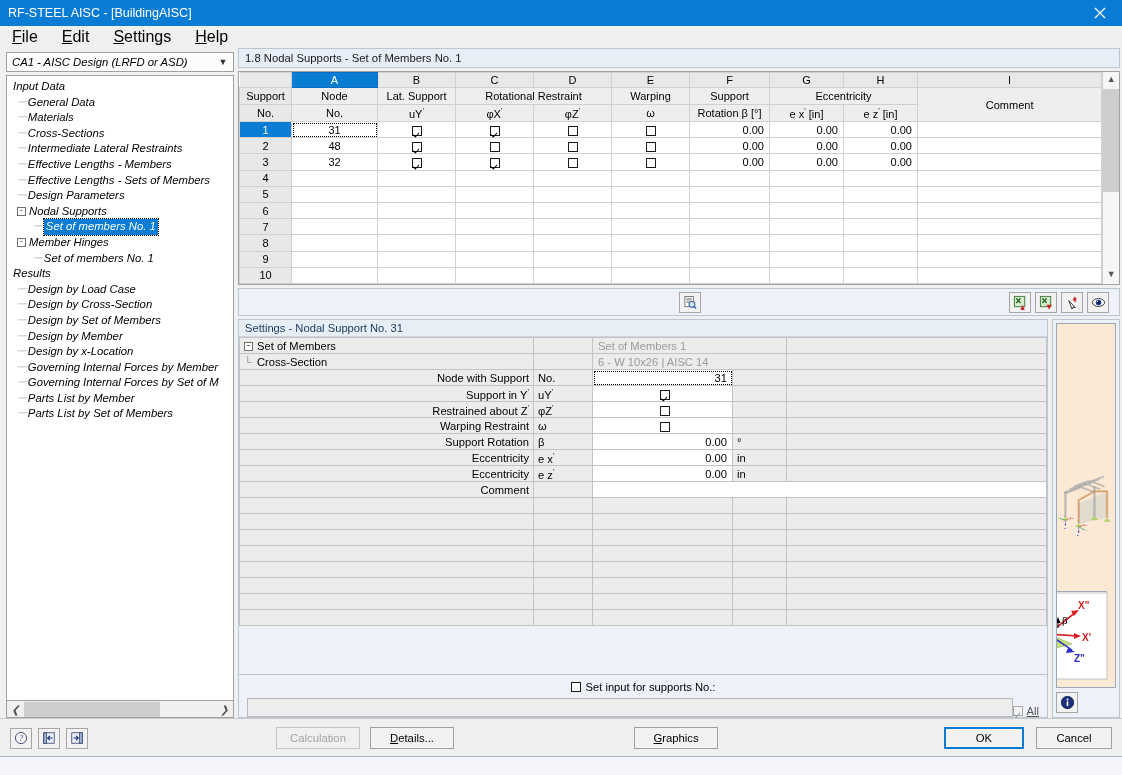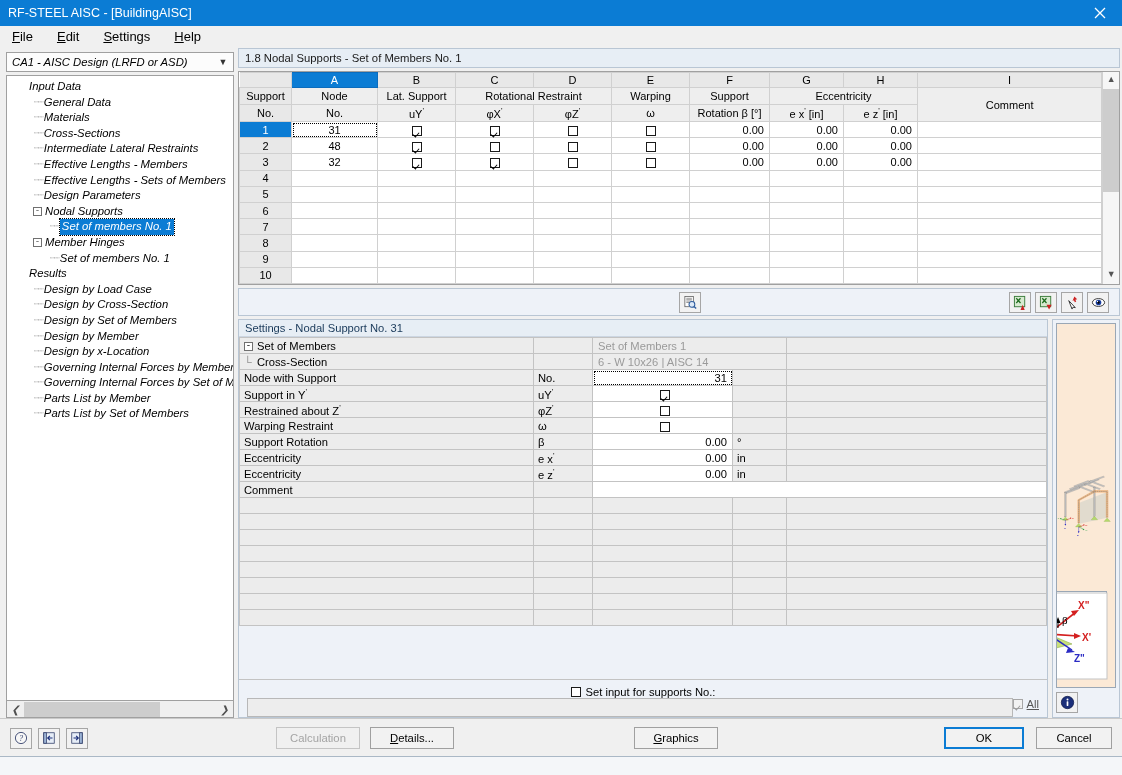--- a/index.html
+++ b/index.html
@@ -20,21 +20,21 @@
     padding-left:8px; font-size:12.5px;
   }
   .titlebar .t { flex:1; }
   .closebtn {
     width:44px; height:26px; display:flex; align-items:center; justify-content:center;
     color:#fff; font-size:15px;
   }
   
   .menubar {
     height:22px; background:#f0f0f0; display:flex; align-items:center;
-    padding-left:8px; gap:16px; font-size:13px;
+    padding-left:8px; gap:16px; font-size:16px;
     border-bottom:1px solid #f0f0f0;
   }
   .menubar span u { text-decoration:underline; }
   .menu-item { padding:2px 4px; }
   
   .main {
     position:absolute; top:48px; left:0; right:0; bottom:57px;
     display:flex;
   }
   .leftpane {
@@ -48,21 +48,21 @@
   }
   .combo .lbl { flex:1; white-space:nowrap; overflow:hidden; }
   .combo .arr { width:16px; text-align:center; color:#333; font-size:9px; }
   .treebox {
     flex:1; margin-top:3px; border:1px solid #a0a0a0; background:#fff;
     overflow:hidden; position:relative;
   }
   .tree { padding:3px 0 0 4px; }
   .tnode {
     height:15.6px; line-height:15.6px; white-space:nowrap; font-size:11.3px;
-    display:flex; align-items:center;margin-left:16px;
+    display:flex; align-items:center;
   }
   .tnode .dash { color:#909090; font-size:9px; letter-spacing:-1px; margin-right:2px; white-space:pre; }
   .tnode.root { padding-left:2px; }
   .tnode.lvl1 { padding-left:6px; }
   .tnode.lvl2 { padding-left:22px; }
   .tnode.sel .txt { background:#0b7cd4; color:#fff; outline:1px dotted #000; padding:0 2px; }
   .expander {
     width:9px; height:9px; border:1px solid #707070; background:#fff;
     display:inline-flex; align-items:center; justify-content:center;
     font-size:9px; line-height:7px; margin-right:3px; color:#000;
@@ -157,33 +157,33 @@
   .settbl td.name { background:#ececec; }
   .settbl td.sym { background:#ececec; }
   .settbl td.val { background:#fff; text-align:right; padding-right:5px; }
   .settbl td.val.ctr { text-align:center; padding-right:0; }
   .settbl td.val.gray { background:#ececec; color:#9a9a9a; text-align:left; padding-left:5px; }
   .settbl td.unit { background:#ececec; }
   .settbl td.blank { background:#ececec; }
   .settbl td.valwhite { background:#fff; }
   .settbl td.focus { outline:1px dotted #000; outline-offset:-2px; }
   .ind1 { padding-left:12px; }
-  .ind2 { padding-left:30px; }
+  .ind2 { padding-left:30px;text-align:right; }
   .expsm {
     display:inline-flex; width:9px; height:9px; border:1px solid #707070;
     background:#fff; align-items:center; justify-content:center;
     font-size:9px; line-height:7px; margin-right:4px;
     font-family:"Liberation Mono", monospace; vertical-align:middle;
   }
   .elbow { display:inline-block; width:9px; color:#909090; margin-right:4px; }
   .setfoot {
     border-top:1px solid #c3c3c3; padding:6px 8px 0 8px; background:#eef2f8;
   }
   .setfoot .r1 { display:flex; align-items:center; gap:5px; font-size:11.2px;justify-content:center; }
-  .setfoot .r2 { display:flex; align-items:flex-start; }
+  .setfoot .r2 { display:flex; align-items:flex-end; margin-top:5px; }
   .setfoot input.txt {
     flex:1; height:19px; border:1px solid #b8b8b8; background:#ededed;
     font-family:inherit; font-size:11px; padding:0 4px;
   }
   .allbox { display:flex; align-items:center; gap:4px; color:#555; font-size:11.2px; }
 
   
   .viewpane {
     flex:1; margin-left:4px; border:1px solid #b9c6d4; background:#eef2f8;
     display:flex; flex-direction:column; min-height:0; padding:3px;

